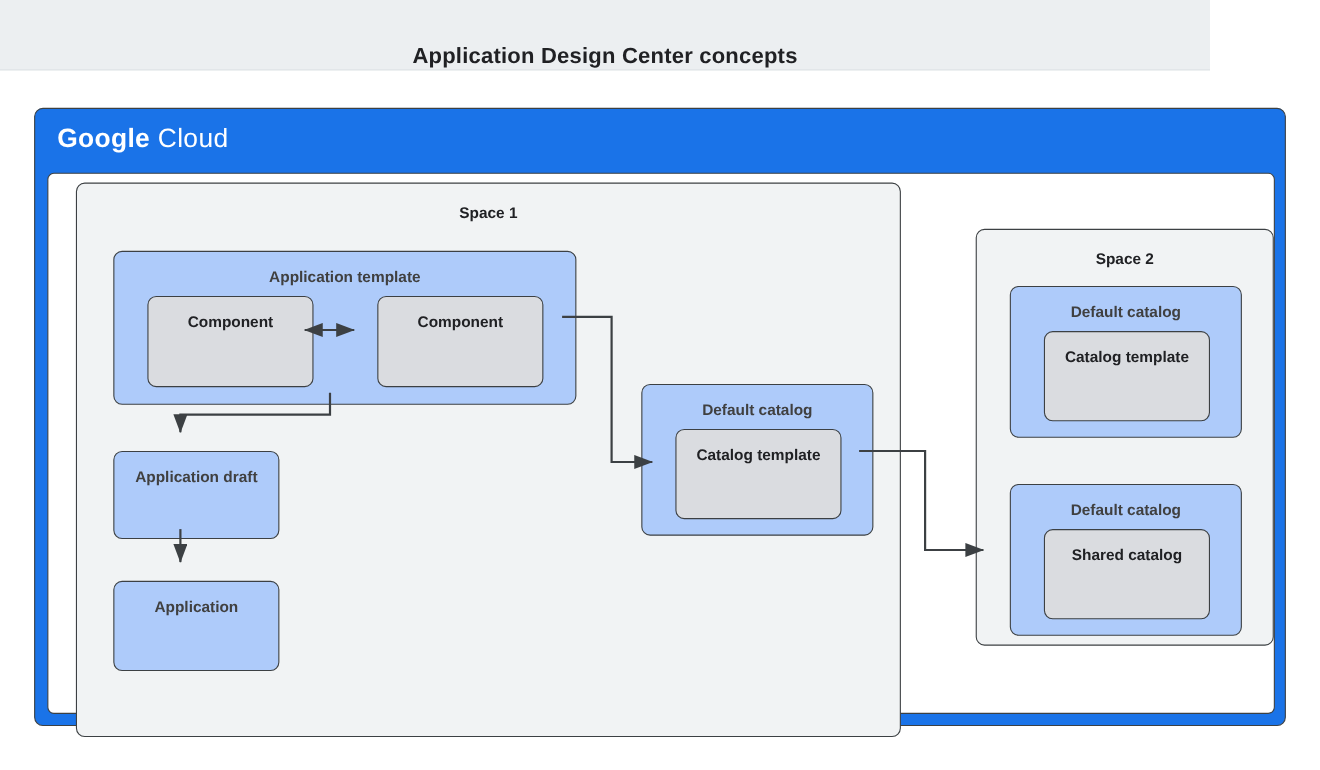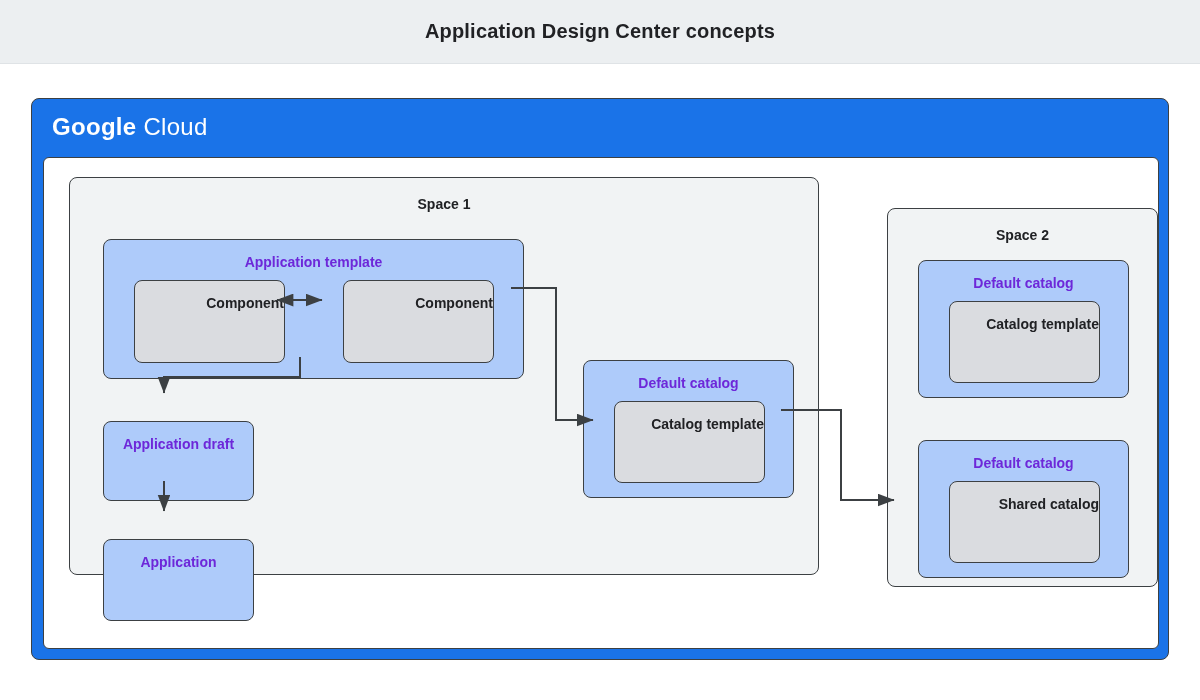--- a/index.html
+++ b/index.html
@@ -6,23 +6,23 @@
   html, body {
     width: 1200px; height: 700px;
     background: #ffffff;
     font-family: "Liberation Sans", sans-serif;
     overflow: hidden;
   }
   #root { position: relative; width: 1200px; height: 700px; background: #ffffff; }
 
   
   .titlebar {
-    position: absolute; left: 0; top: 0; width: 1200px; height: 64px;
+    position: absolute; left: 0; top: 0; width: 1100px; height: 64px;
     background: #eceff1; border-bottom: 1px solid #dfe3e6;
-    display: flex; align-items: center; justify-content: center;
+    display: flex; align-items: flex-end; justify-content: center;
   }
   .titlebar .title {
     font-size: 20px; font-weight: bold; color: #202124; letter-spacing: .2px;
   }
 
   
   .gcp-frame {
     position: absolute; left: 31px; top: 98px; width: 1138px; height: 562px;
     background: #1a73e8;
     border: 1px solid #3c4043; border-radius: 8px;
@@ -52,31 +52,31 @@
     text-align: center; font-size: 14px; font-weight: bold; color: #202124;
   }
   .bluebox {
     position: absolute;
     background: #aecbfa;
     border: 1.6px solid #3c4043;
     border-radius: 8px;
   }
   .bluebox > .box-label {
     position: absolute; left: 0; right: 0; top: 14px;
-    text-align: center; font-size: 14px; font-weight: bold; color: #6d28d9;
+    text-align: center; font-size: 14px; font-weight: bold; color: #404040;
   }
   .graybox {
     position: absolute;
     background: #dadce0;
     border: 1.6px solid #3c4043;
     border-radius: 8px;
   }
   .graybox > .box-label {
     position: absolute; left: 0; right: 0; top: 14px;
-    text-align: right; font-size: 14px; font-weight: bold; color: #202124;
+    text-align: center; font-size: 14px; font-weight: bold; color: #202124;
   }
 
   
   .connectors {
     position: absolute; left: 0; top: 0; width: 1200px; height: 700px;
     pointer-events: none;
   }
 </style>
 </head>
 <body>
@@ -87,21 +87,21 @@
     <div class="title">Application Design Center concepts</div>
   </div>
 
   <div class="gcp-frame">
     <div class="gcp-logo">
       <span class="g-bold">Google</span><span>&nbsp;</span><span class="g-light">Cloud</span>
     </div>
 
     <div class="gcp-inner">
 
-      <div class="space" style="left:25px; top:19px; width:750px; height:398px;">
+      <div class="space" style="left:25px; top:8px; width:750px; height:504px;">
         <div class="space-label">Space 1</div>
 
         <div class="bluebox" style="left:33px; top:61px; width:421px; height:140px;">
           <div class="box-label">Application template</div>
           <div class="graybox" style="left:30px; top:40px; width:151px; height:83px;">
             <div class="box-label">Component</div>
           </div>
           <div class="graybox" style="left:239px; top:40px; width:151px; height:83px;">
             <div class="box-label">Component</div>
           </div>

